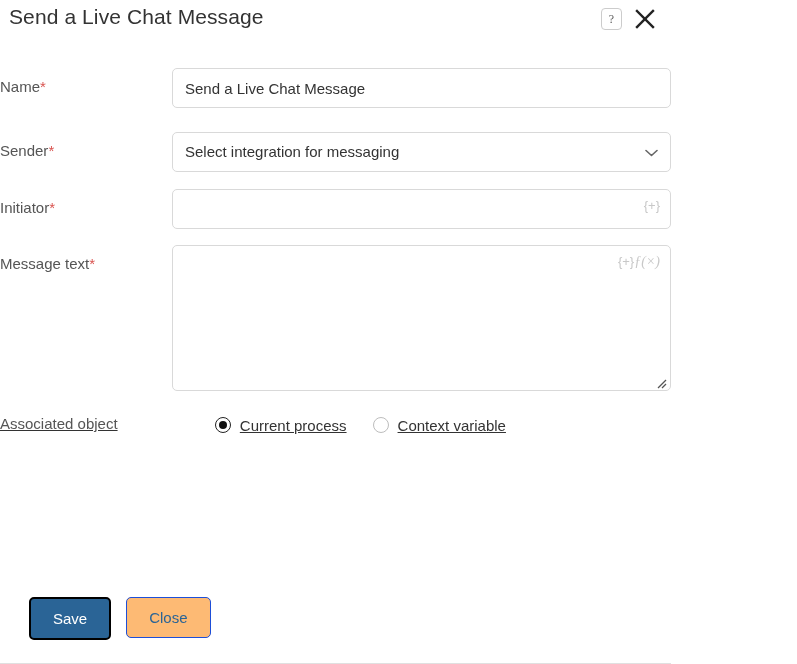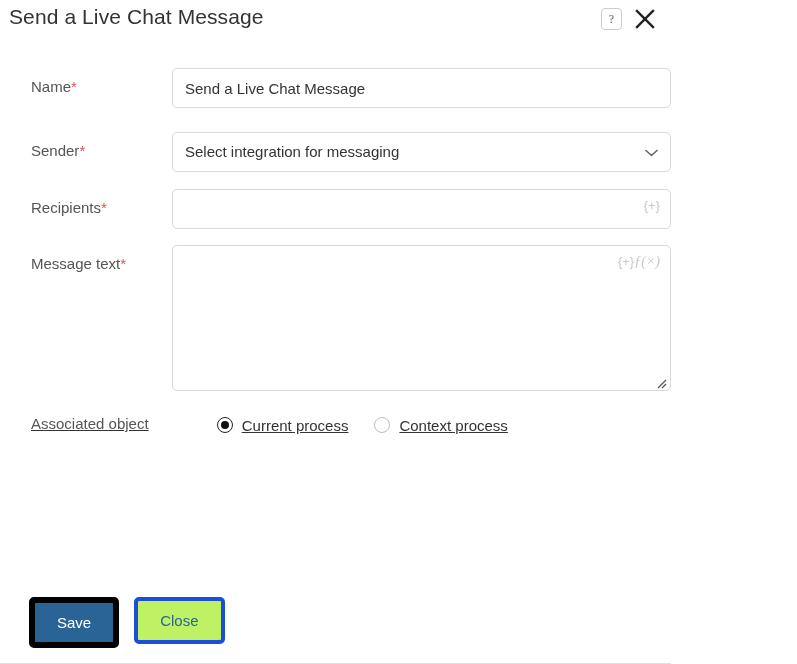--- a/index.html
+++ b/index.html
@@ -133,21 +133,20 @@
     padding-top: 20px;
   }
   .form-row {
     display: flex;
     align-items: flex-start;
     margin-bottom: 1px;
   }
   .form-label {
     width: 235px;
     box-sizing: border-box;
-    padding-left: 31px;
     padding-top: 9px;
     font-size: 15px;
     color: #555555;
     line-height: 19px;
   }
   .req {
     color: #d9534f;
     font-size: 15px;
   }
   .form-control-wrap {
@@ -321,26 +320,26 @@
     line-height: 19px;
     padding: 10px 22px;
     border-radius: 5px;
     cursor: pointer;
     box-sizing: border-box;
     min-width: 72px;
     text-align: center;
   }
   .btn-primary {
     background: #2a6496;
-    border: 6px solid #000000;
+    border: 2px solid #000000;
     color: #ffffff;
   }
   .btn-secondary {
-    background: #bef264;
-    border: 4px solid #1d4ed8;
+    background: #fdba74;
+    border: 1px solid #1d4ed8;
     color: #2a6496;
   }
 </style>
 </head>
 <body>
 
 <div class="dialog">
 
   <div class="header">
     <div class="dialog-title">Send a Live Chat Message</div>
@@ -387,21 +386,21 @@
         <span class="chevron">
           <svg width="13" height="8" viewBox="0 0 13 8" aria-hidden="true">
             <polyline points="1,1.5 6.5,6.5 12,1.5" fill="none" stroke="#666666" stroke-width="1.6" stroke-linecap="round" stroke-linejoin="round"></polyline>
           </svg>
         </span>
       </div>
     </div>
 
     <div class="form-row" style="margin-top:17px;">
       <div class="form-label">
-        <span>Recipients</span><span class="req">*</span>
+        <span>Initiator</span><span class="req">*</span>
       </div>
       <div class="form-control-wrap">
         <div class="token-input">
           <div class="field-icons">
             <span class="icon-token">{+}</span>
           </div>
         </div>
       </div>
     </div>
 
@@ -431,21 +430,21 @@
         <span>Associated object</span><span class="req"></span>
       </div>
       <div class="form-control-wrap radio-row">
         <div class="radio-group">
           <div class="radio-opt checked">
             <span class="radio-mark"></span>
             <span class="radio-label">Current process</span>
           </div>
           <div class="radio-opt">
             <span class="radio-mark"></span>
-            <span class="radio-label">Context process</span>
+            <span class="radio-label">Context variable</span>
           </div>
         </div>
       </div>
     </div>
 
   </div>
 
   <div class="footer">
     <button class="btn btn-primary">Save</button>
     <button class="btn btn-secondary">Close</button>

